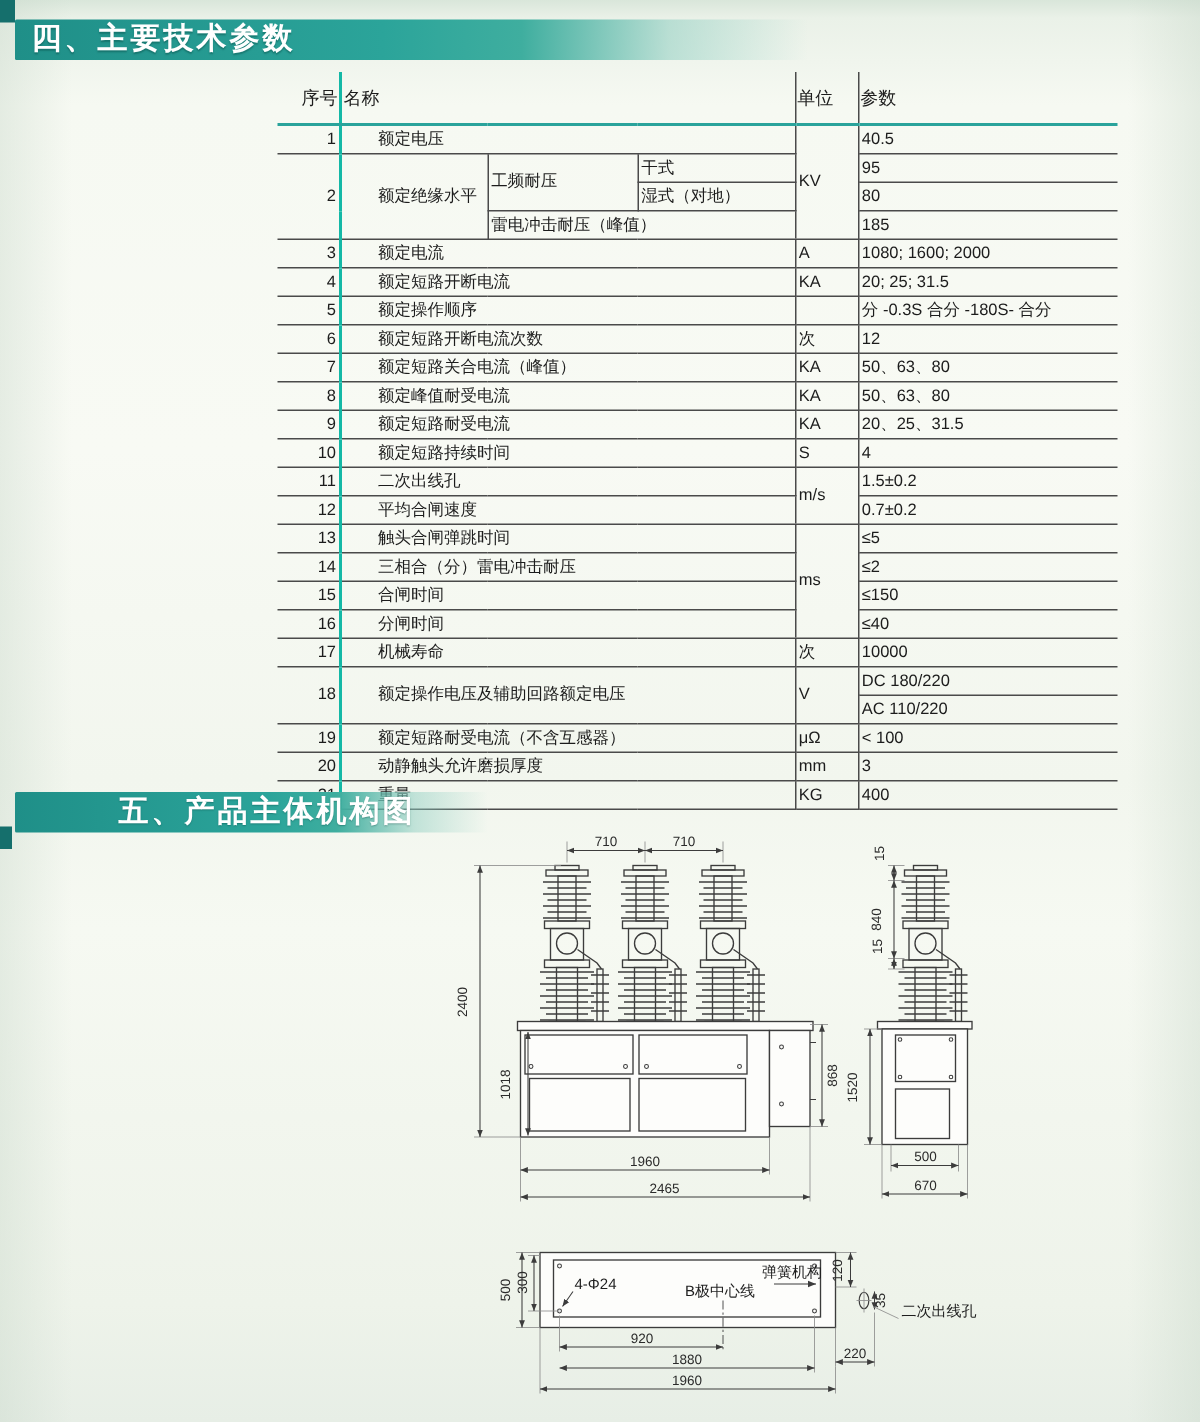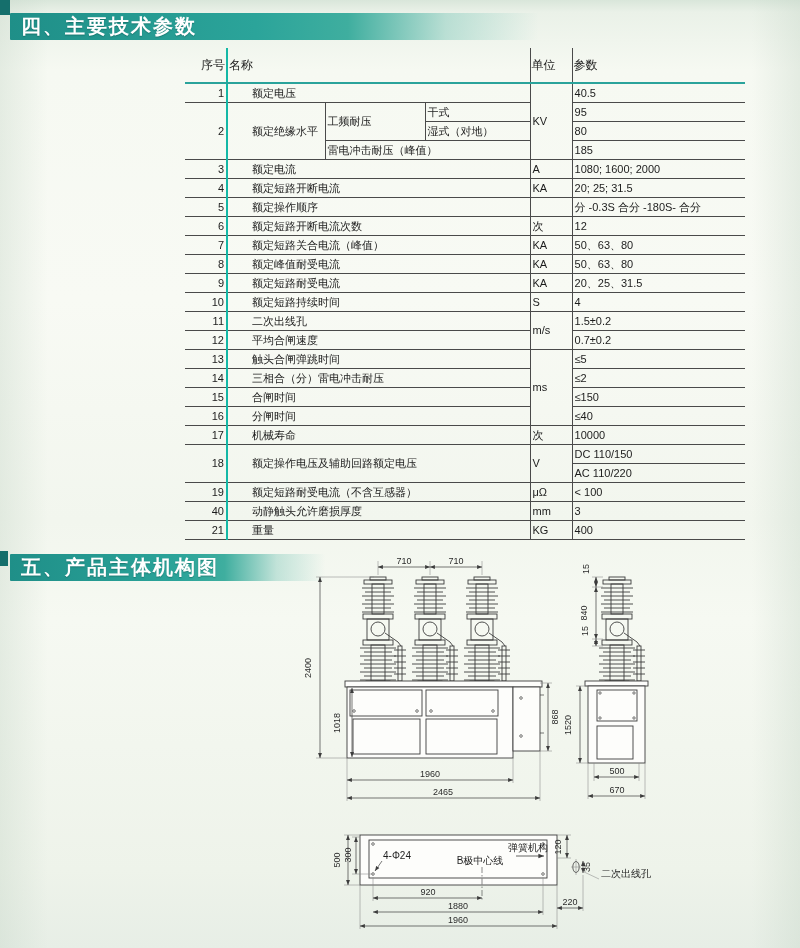--- a/index.html
+++ b/index.html
@@ -13,21 +13,21 @@
     background:linear-gradient(90deg,rgba(198,214,200,.38) 0,rgba(255,255,255,0) 6%,rgba(255,255,255,0) 94%,rgba(198,214,200,.38) 100%);
   }
   .corner{position:absolute;background:#156f6c;}
   .corner4{left:0;top:0;width:10px;height:15px;}
   .corner5{left:0;top:551px;width:8px;height:15px;}
   .banner{
     position:absolute;left:10px;height:27px;border-radius:1px;
     background:linear-gradient(90deg,#1f8f88 0%,#2ba49a 45%,#3fae9f 62%,rgba(143,206,193,.55) 80%,rgba(222,238,231,0) 97%);
   }
   .banner4{top:13px;width:545px;}
-  .banner5{top:554px;width:325px;background:linear-gradient(90deg,#1f8f88 0%,#2ba49a 52%,#3fae9f 66%,rgba(143,206,193,.5) 82%,rgba(222,238,231,0) 97%);}
+  .banner5{top:528px;width:325px;background:linear-gradient(90deg,#1f8f88 0%,#2ba49a 52%,#3fae9f 66%,rgba(143,206,193,.5) 82%,rgba(222,238,231,0) 97%);text-align:center;}
   .banner-text{
     color:#fff;font-weight:bold;font-size:20px;line-height:27px;
     padding-left:11px;letter-spacing:2px;display:inline-block;white-space:nowrap;
     text-shadow:0 1px 1px rgba(0,60,55,.35);
   }
   table.params{
     position:absolute;left:185px;top:48px;width:560px;
     border-collapse:collapse;table-layout:fixed;
     font-size:11px;color:#1c1c1c;
   }
@@ -174,33 +174,33 @@
     <tr>
       <td class="tv">17</td>
       <td class="nm vr" colspan="3">机械寿命</td>
       <td class="c vr">次</td>
       <td class="c">10000</td>
     </tr>
     <tr>
       <td class="tv" rowspan="2">18</td>
       <td class="nm vr" colspan="3" rowspan="2">额定操作电压及辅助回路额定电压</td>
       <td class="c vr" rowspan="2">V</td>
-      <td class="c">DC 110/150</td>
+      <td class="c">DC 180/220</td>
     </tr>
     <tr>
       <td class="c">AC 110/220</td>
     </tr>
     <tr>
       <td class="tv">19</td>
       <td class="nm vr" colspan="3">额定短路耐受电流（不含互感器）</td>
       <td class="c vr">μΩ</td>
       <td class="c">&lt; 100</td>
     </tr>
     <tr>
-      <td class="tv">40</td>
+      <td class="tv">20</td>
       <td class="nm vr" colspan="3">动静触头允许磨损厚度</td>
       <td class="c vr">mm</td>
       <td class="c">3</td>
     </tr>
     <tr>
       <td class="tv">21</td>
       <td class="nm vr" colspan="3">重量</td>
       <td class="c vr">KG</td>
       <td class="c">400</td>
     </tr>

